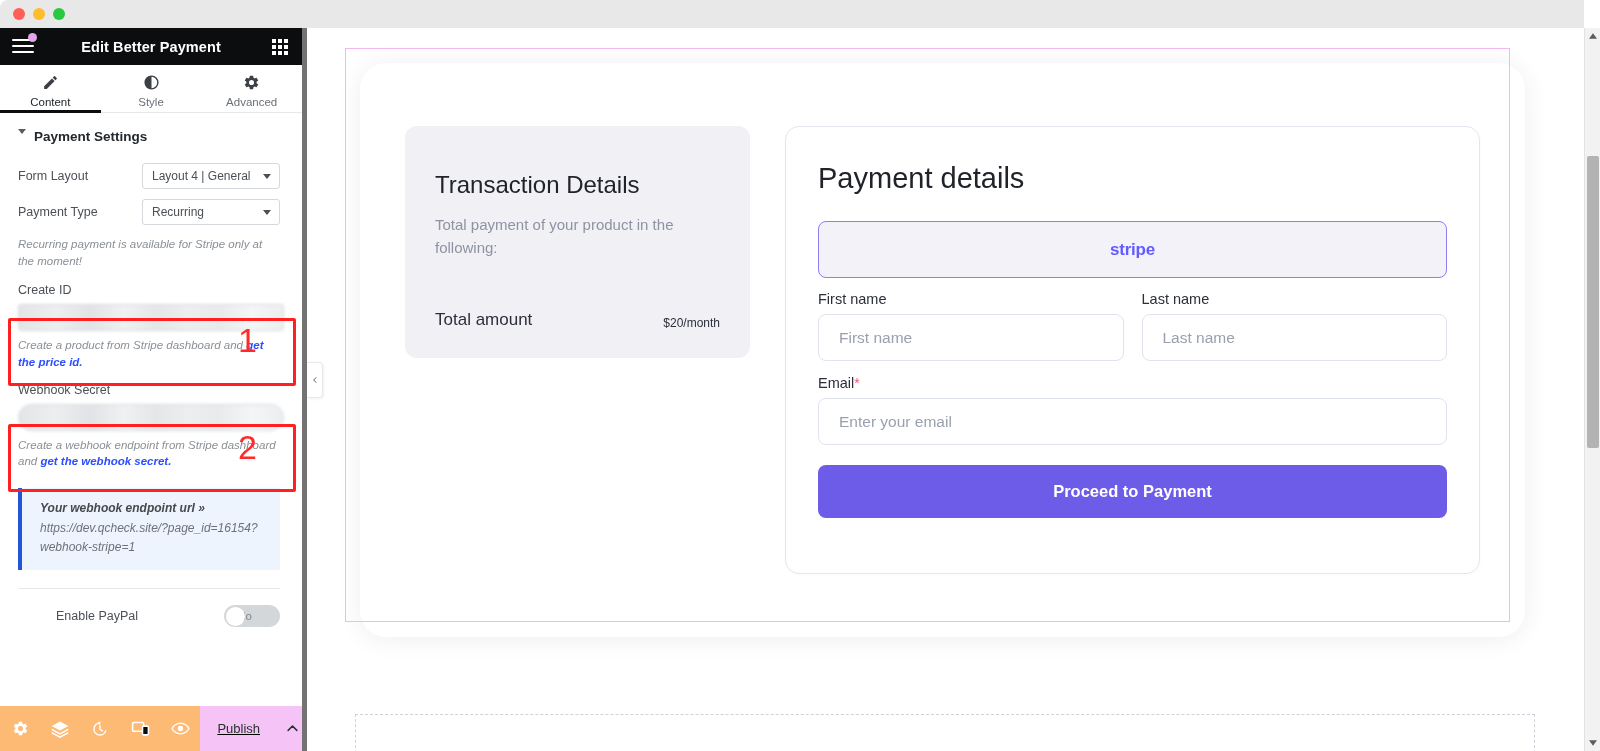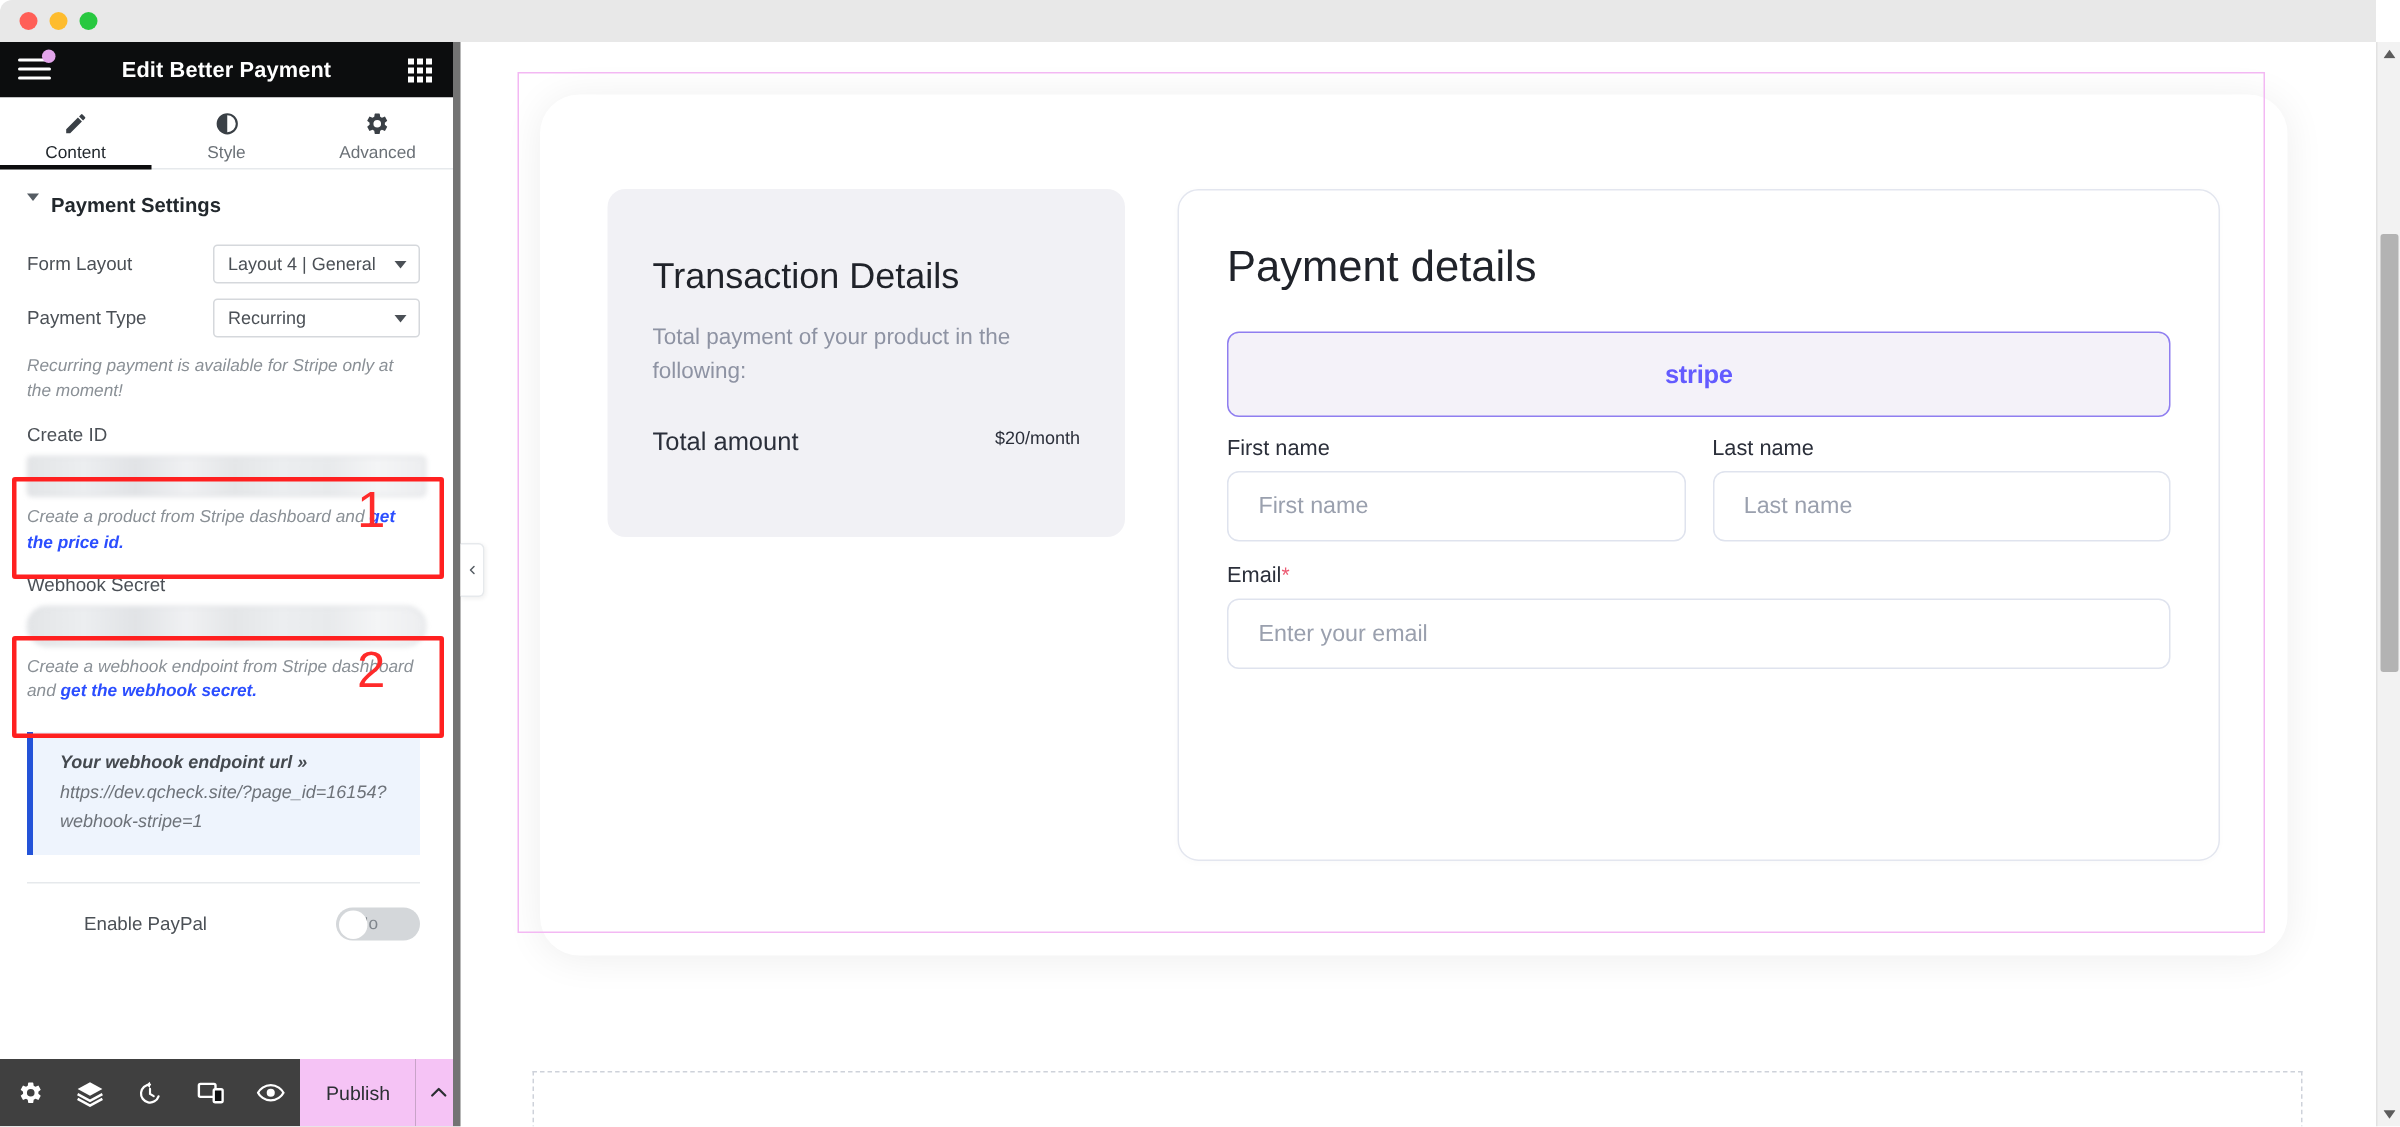--- a/index.html
+++ b/index.html
@@ -164,22 +164,22 @@
     position: absolute; left: 1.5px; top: 1.5px;
     width: 19px; height: 19px; border-radius: 50%; background: #fff;
   }
   .switch .sw-label {
     font-size: 11.5px; color: #80868d; padding-right: 28px;
   }
 
   
   .panel-footer {
     position: absolute; left: 0; bottom: 0;
-    width: 307px; height: 45px; background: #404040;
-    display: flex; align-items: center;
+    width: 307px; height: 45px; background: #fdba74;
+    display: flex; align-items: center; text-decoration: underline;
   }
   .foot-icons { display: flex; align-items: center; gap: 0; flex: 1; }
   .foot-btn {
     width: 40px; height: 45px; display: flex;
     align-items: center; justify-content: center; cursor: pointer;
   }
   .publish-btn {
     width: 102px; height: 45px; background: #f5c3f5;
     display: flex; align-items: center; justify-content: center;
     font-size: 13px; color: #2b2f33; cursor: pointer;
@@ -223,22 +223,22 @@
   }
 
   
   .txn-card {
     width: 345px; background: #f1f1f5; border-radius: 12px;
     padding: 45px 30px 40px 30px; height: 232px;
   }
   .txn-title { font-size: 24px; color: #20232a; font-weight: 400; margin-bottom: 14px; }
   .txn-sub { font-size: 15px; color: #8e93a3; line-height: 1.55; }
   .txn-total {
-    display: flex; justify-content: space-between; align-items: flex-start;
-    margin-top: 25px;
+    display: flex; justify-content: space-between; align-items: flex-end;
+    margin-top: 50px;
   }
   .txn-total-label { font-size: 17px; color: #2b2f3a; }
   .txn-total-value { font-size: 12px; color: #2b2f3a; }
 
   
   .pay-card {
     flex: 1; border: 1px solid #e3e6ef; border-radius: 14px;
     padding: 35px 32px 38px 32px;
     box-shadow: 0 1px 5px rgba(0,0,0,0.02);
   }
@@ -344,20 +344,21 @@
               <label class="fld-label">Last name</label>
               <input class="fld-input" type="text" placeholder="Last name" style="">
             </div>
           </div>
 
           <div class="fld mt14">
             <label class="fld-label"><span>Email</span><span class="req">*</span></label>
             <input class="fld-input" type="text" placeholder="Enter your email" style="">
           </div>
 
+          <button class="pay-btn">Proceed to Payment</button>
         </div>
 
       </div>
     </div>
 
     <div class="widget-outline"></div>
     <div class="dropzone"></div>
   </div>
 
   <div class="panel">

